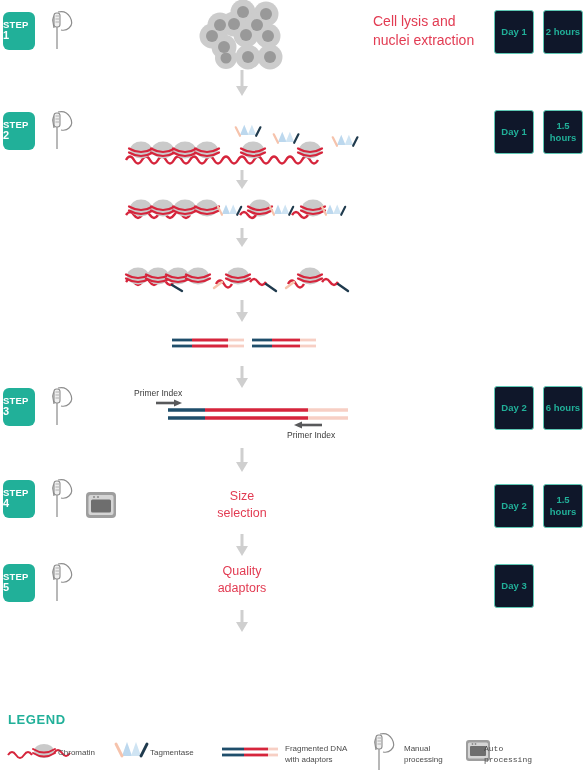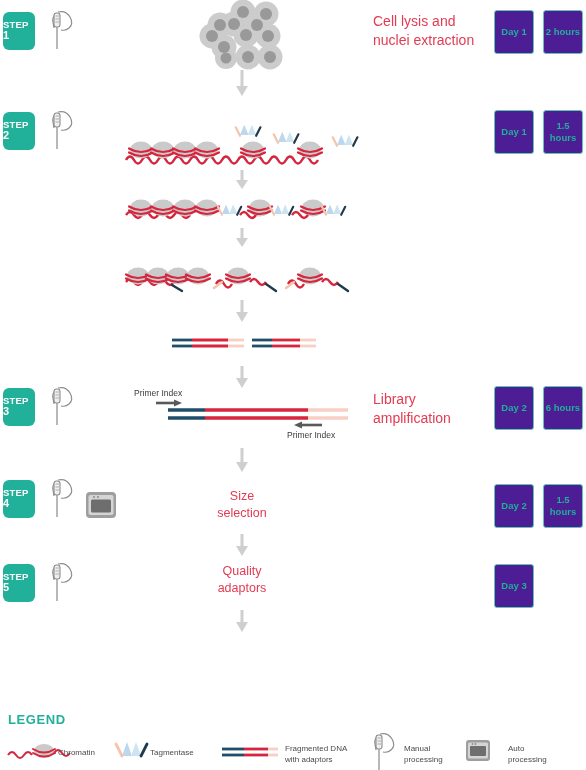--- a/index.html
+++ b/index.html
@@ -52,21 +52,21 @@
     line-height: 1.35;
     white-space: pre-line;
   }
   
   .tbox {
     position: absolute;
     width: 38px;
     height: 42px;
     border: 1.2px solid #5ec8b4;
     border-radius: 3px;
-    background: #4c1d95;
+    background: #0f172a;
     color: #21b099;
     display: flex;
     flex-direction: column;
     align-items: center;
     justify-content: center;
     font-size: 9.5px;
     line-height: 1.25;
     font-weight: bold;
     text-align: center;
   }
@@ -415,22 +415,20 @@
     <span class="step-word">STEP</span>
     <span class="step-num">4</span>
   </div>
   <div class="step-badge" style="left:3px; top:564px;">
     <span class="step-word">STEP</span>
     <span class="step-num">5</span>
   </div>
 
   <div class="stage-label" style="left:373px; top:12px;">Cell lysis and
 nuclei extraction</div>
-  <div class="stage-label" style="left:373px; top:390px;">Library
-amplification</div>
 
   <div class="tbox" style="left:494px; top:10px;">Day
 1</div>
   <div class="tbox" style="left:543px; top:10px;">2
 hours</div>
 
   <div class="tbox" style="left:494px; top:110px;">Day
 1</div>
   <div class="tbox" style="left:543px; top:110px;">1.5
 hours</div>
@@ -457,16 +455,16 @@
   <div class="primer-label" style="left:287px; top:430px;">Primer Index</div>
 
   <div class="legend-title">LEGEND</div>
 
   <div class="legend-text" style="left:58px; top:747px;">Chromatin</div>
   <div class="legend-text" style="left:150px; top:747px;">Tagmentase</div>
   <div class="legend-text" style="left:285px; top:743px;">Fragmented DNA
 with adaptors</div>
   <div class="legend-text" style="left:404px; top:743px;">Manual
 processing</div>
-  <div class="legend-text" style="left:508px; top:743px;">Auto
+  <div class="legend-text" style="left:484px; top:743px;font-family:Liberation Mono, monospace;">Auto
 processing</div>
 
 </div>
 
 </body></html>

